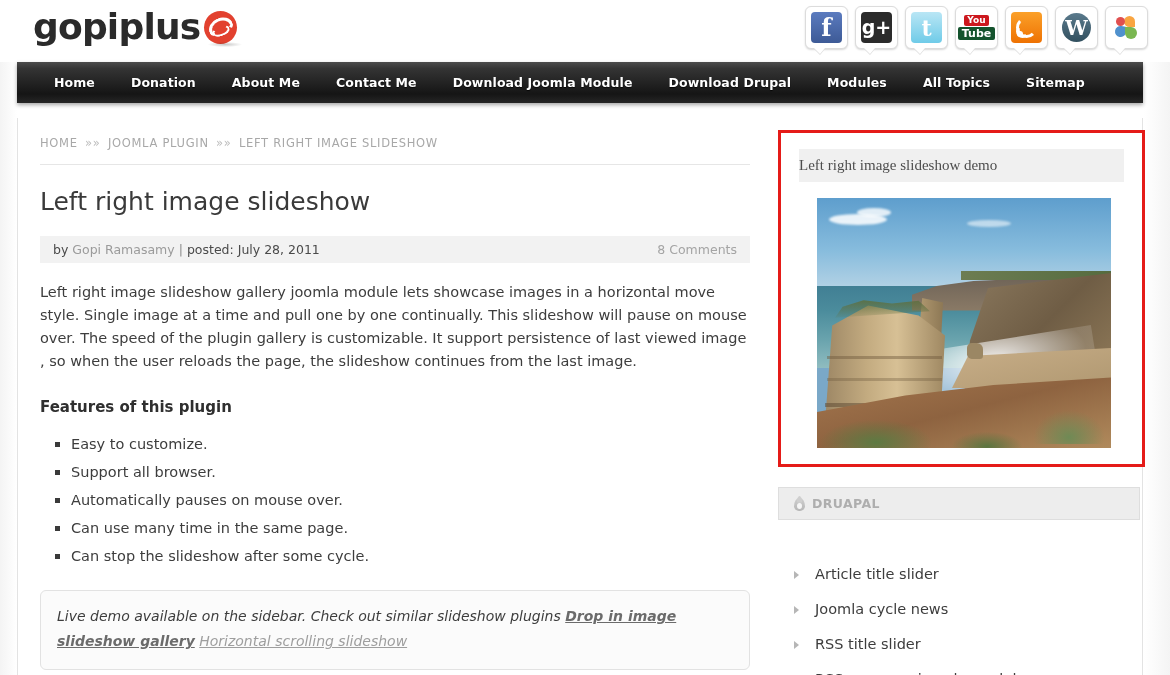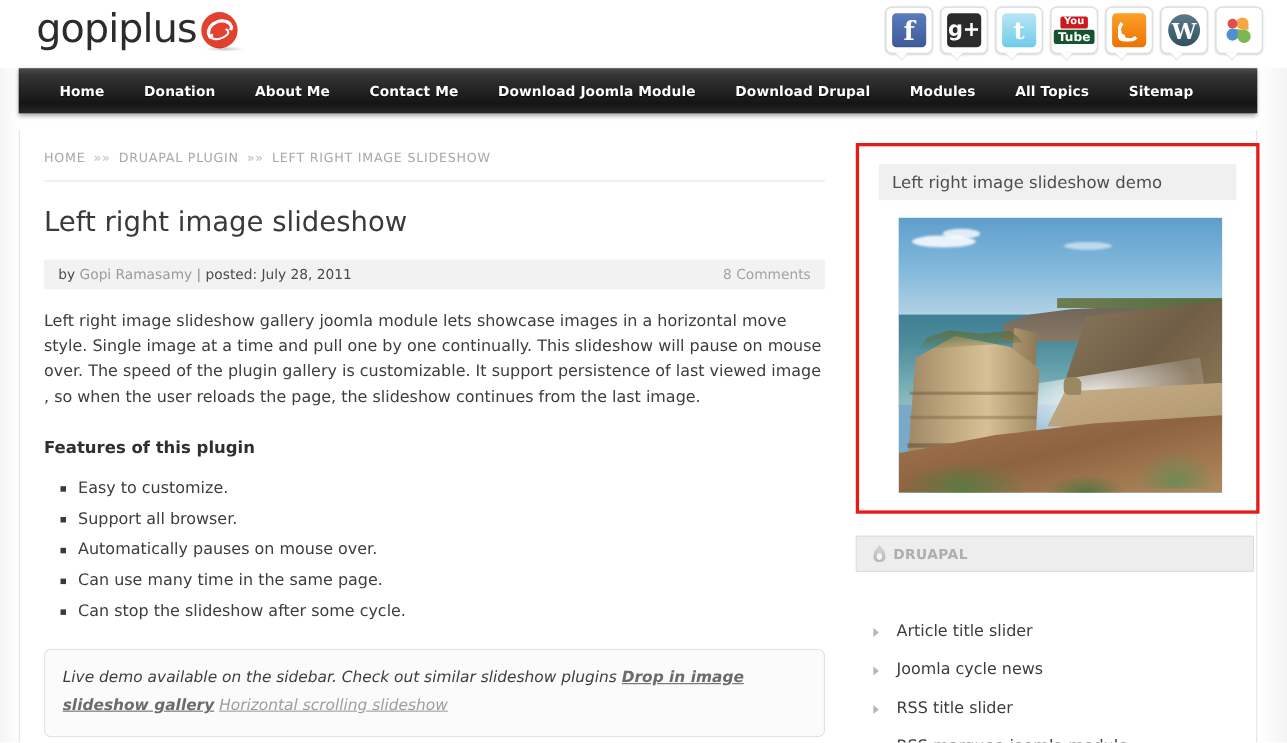--- a/index.html
+++ b/index.html
@@ -27,21 +27,21 @@
   }
   .logo {
     position: absolute;
     left: 33px; top: 8px;
     display: flex;
     align-items: center;
   }
   .logo-text {
     font-family: "DejaVu Sans", sans-serif;
     font-size: 36px;
-    font-weight: 400;
+    font-weight: 700;
     color: #2b2b2b;
     letter-spacing: -0.8px;
     line-height: 38px;
   }
   .logo-mark {
     position: relative;
     width: 36px; height: 36px;
     margin-left: 2px;
     margin-top: 2px;
   }
@@ -267,23 +267,23 @@
     width: 367px;
     border: 3px solid #e51b18;
     background: #ffffff;
     padding: 16px 18px 16px 18px;
   }
   .demo-head {
     background: #f0f0f0;
     height: 33px;
     display: flex;
     align-items: center;
-    padding-left: 12px;
     font-size: 15px;
     color: #4d4d4d;
+    font-family: Liberation Serif, serif;
   }
   .demo-stage {
     margin-top: 16px;
     padding-left: 18px;
   }
   .demo-img {
     position: relative;
     width: 294px; height: 250px;
     overflow: hidden;
     background: #7aa8c8;
@@ -501,21 +501,21 @@
     <div class="nav-item">Sitemap</div>
   </div>
 
   <div class="content-frame"></div>
 
   <div class="main">
 
     <div class="breadcrumb">
       <span>HOME</span>
       <span class="sep">»»</span>
-      <span>DRUAPAL PLUGIN</span>
+      <span>JOOMLA PLUGIN</span>
       <span class="sep">»»</span>
       <span>LEFT RIGHT IMAGE SLIDESHOW</span>
     </div>
 
     <h1 class="page-title">Left right image slideshow</h1>
 
     <div class="meta">
       <div>
         <span>by</span>
         <span class="author">Gopi Ramasamy</span>

